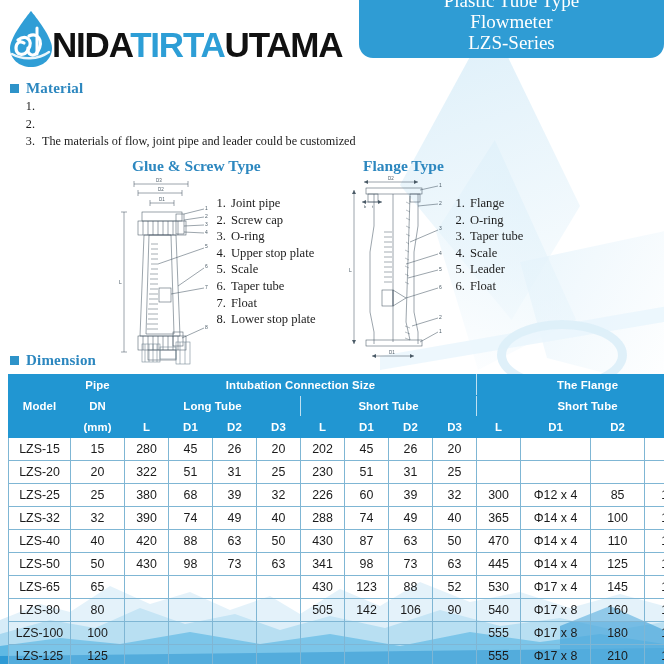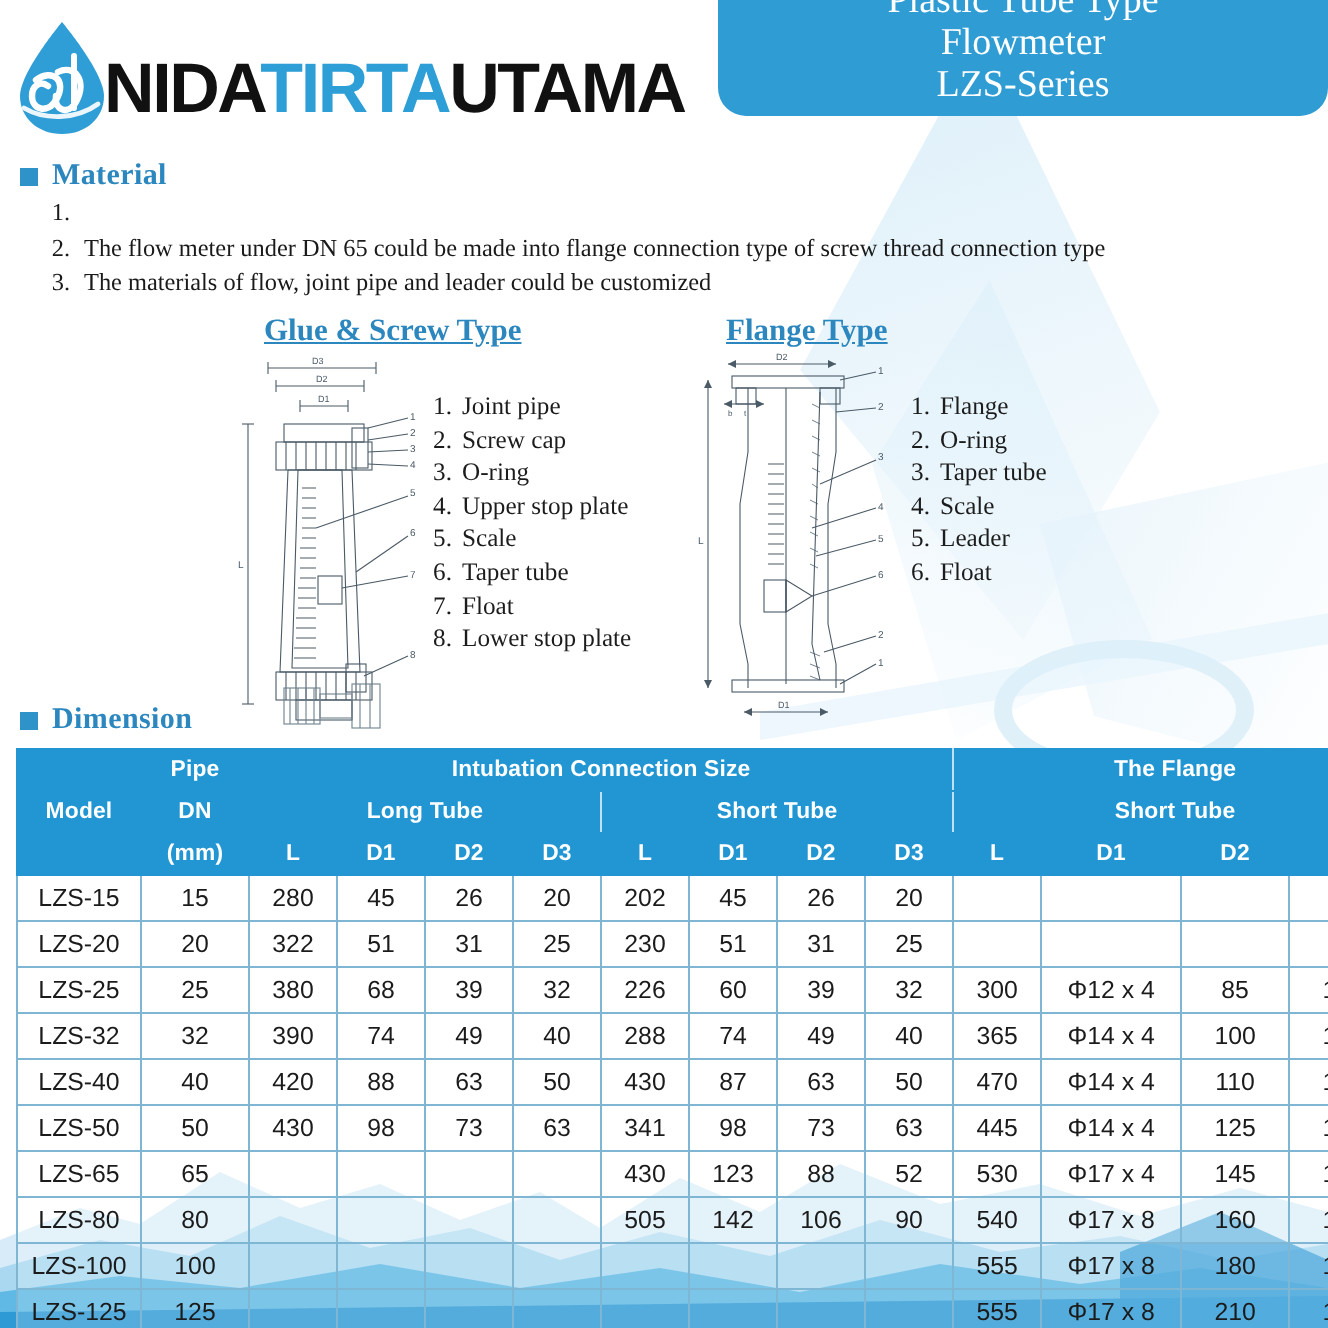--- a/index.html
+++ b/index.html
@@ -81,21 +81,21 @@
     position:absolute; left:22px; top:98px; width:620px; z-index:3;
     font-family:"Liberation Serif", serif; font-size:12.2px; color:#1a1a1a;
   }
   .mat-list .row { display:flex; gap:7px; line-height:16.5px; margin-bottom:1px; }
   .mat-list .num { width:13px; text-align:right; flex:none; }
 
   
   .dia-title {
     position:absolute; z-index:3;
     font-family:"Liberation Serif", serif; font-weight:bold;
-    font-size:15.5px; color:#2c87bf;text-decoration:underline;
+    font-size:15.5px; color:#2c87bf;
   }
   .parts {
     position:absolute; z-index:3;
     font-family:"Liberation Serif", serif; font-size:12.6px; color:#1c1c1c;
   }
   .parts .p { display:flex; gap:5px; line-height:16.6px; }
   .parts .p .n { width:13px; text-align:right; flex:none; }
 
   
   .table-wrap { position:absolute; left:8px; top:374px; width:648px; z-index:3; }
@@ -171,21 +171,20 @@
   <span class="sq"></span>
   <span class="lbl">Material</span>
 </div>
 
 <div class="mat-list">
   <div class="row">
     <span class="num">1.</span>
   </div>
   <div class="row">
     <span class="num">2.</span>
-    <span>The flow meter under DN 65 could be made into flange connection type of screw thread connection type</span>
   </div>
   <div class="row">
     <span class="num">3.</span>
     <span>The materials of flow, joint pipe and leader could be customized</span>
   </div>
 </div>
 
 <div class="dia-title" style="left:132px; top:157px;">Glue &amp; Screw Type</div>
 
 <svg style="position:absolute;left:118px;top:176px;width:108px;height:186px;z-index:3;" viewBox="0 0 108 186">

